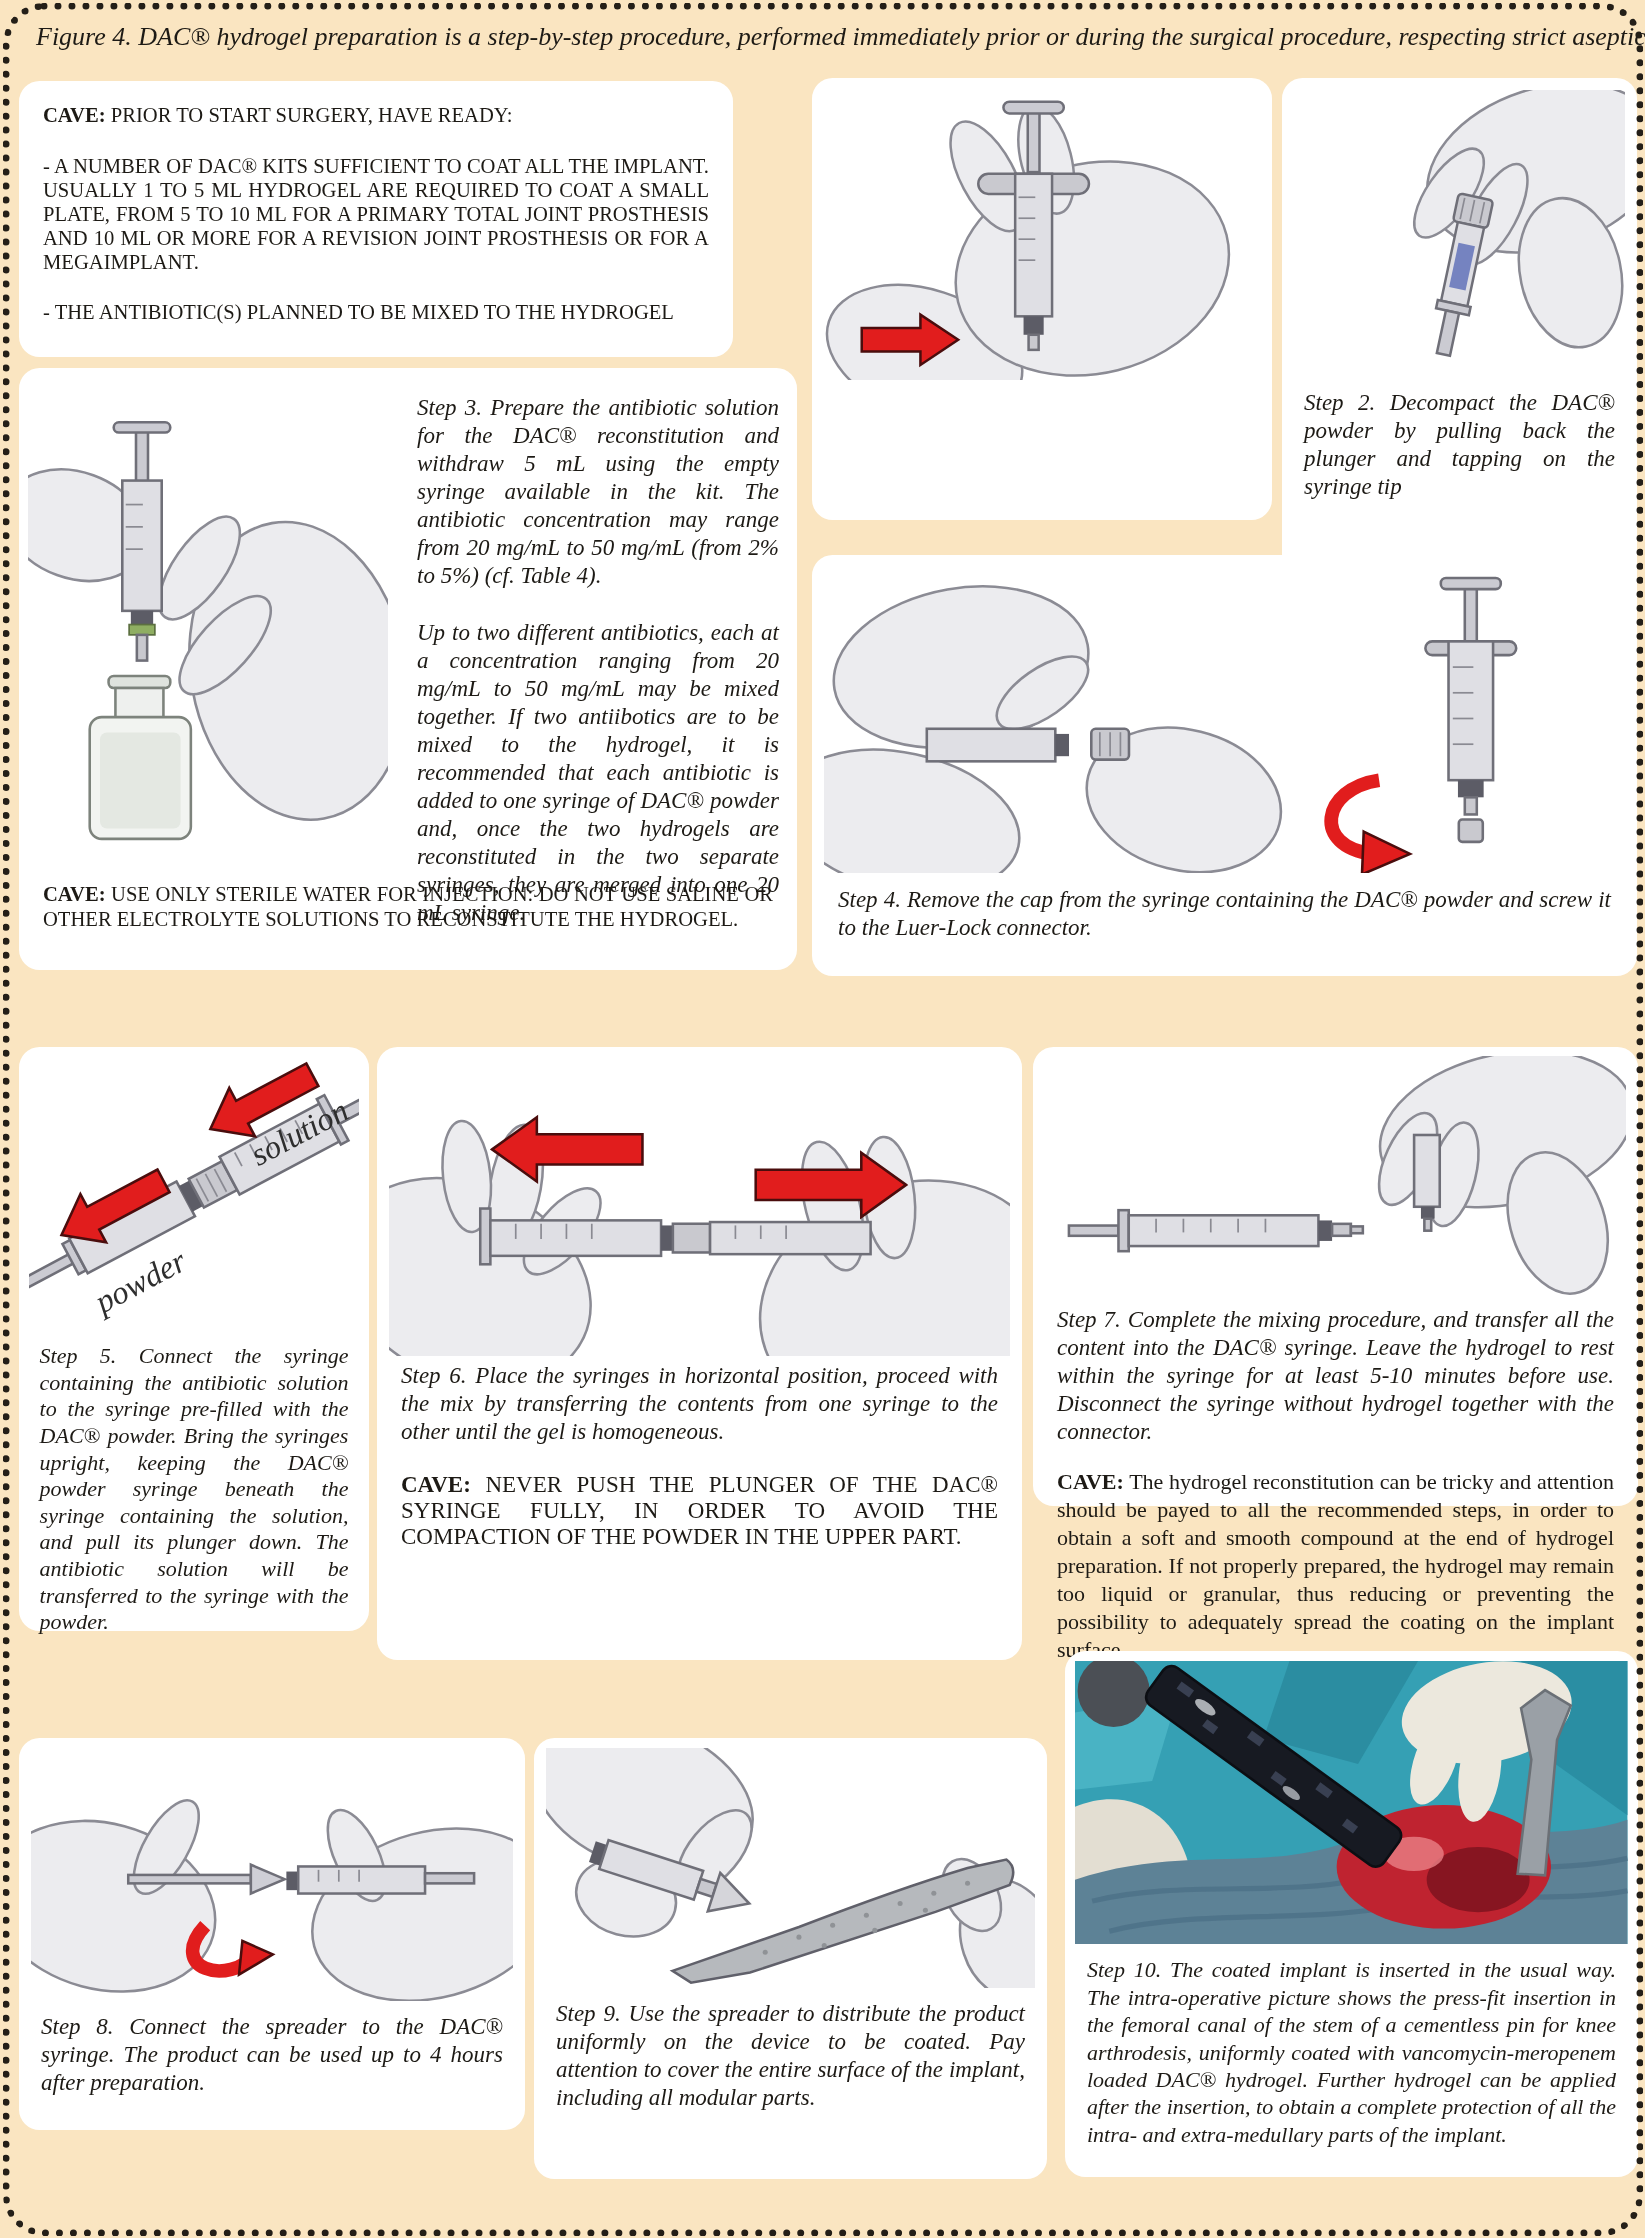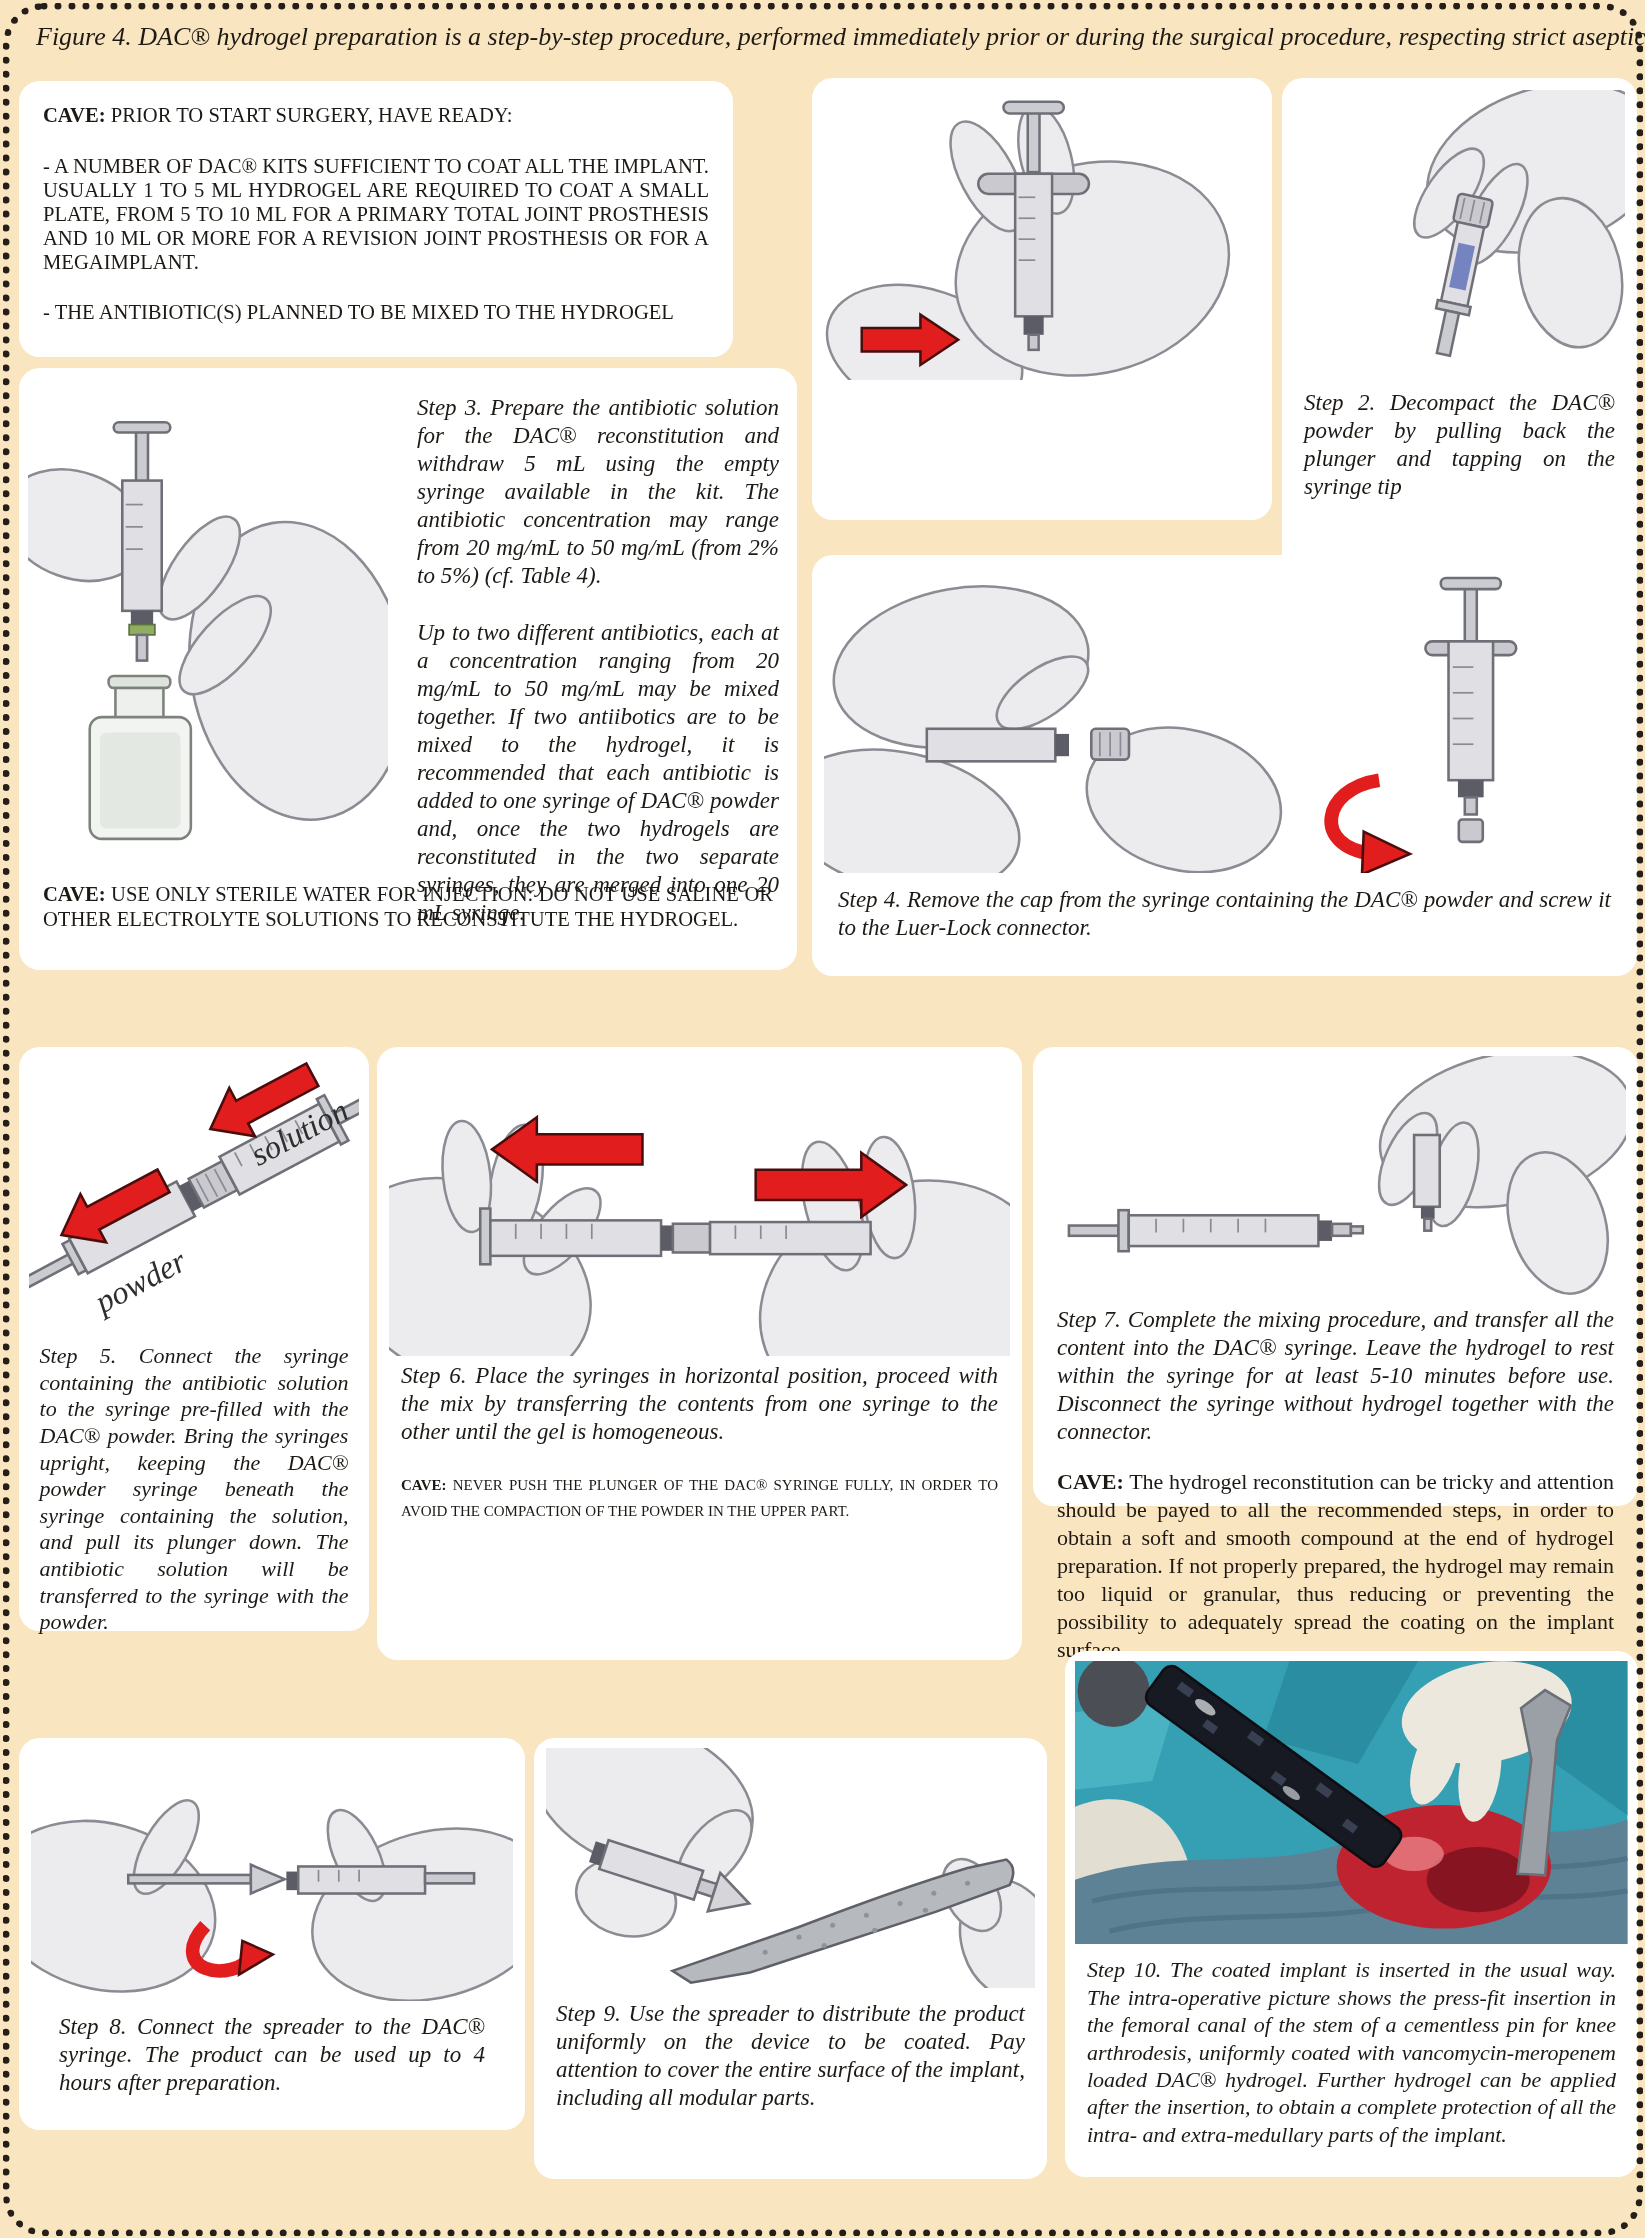--- a/index.html
+++ b/index.html
@@ -24,21 +24,21 @@
   
   .cave-ready{padding:22px 24px 0 24px;font-size:20.6px;line-height:24px;}
   .cave-ready p{margin:0 0 26px 0;text-align:justify;}
   .cave-ready .hd{margin-bottom:27.4px;}
   
   .s3-illus{position:absolute;left:8.6px;top:53px;width:360px;height:444px;}
   .s3-text{position:absolute;left:386px;top:26px;width:374px;}
   .s3-text p{margin:0 0 29px 12px;}
   .s3-cave{position:absolute;left:24px;right:24px;top:514px;}
   
-  .cave-big{font-size:15px;line-height:26px;text-align:justify;}
+  .cave-big{font-size:23px;line-height:26px;text-align:justify;}
   
   .cave-recon{font-size:22px;line-height:28px;text-align:justify;}
   .ilabel{font-family:"Liberation Serif",serif;font-style:italic;font-size:38px;fill:#2e2e2e;}
   .glove{fill:#ececef;stroke:#8b8b94;stroke-width:3;}
   .barrel{fill:#dfdfe4;stroke:#6f6f78;stroke-width:3;}
   .rod{fill:#cbcbd2;stroke:#6f6f78;stroke-width:3;}
   .capc{fill:#c9c9cf;stroke:#6f6f78;stroke-width:3;}
   .dark{fill:#5c5c66;}
   .red{fill:#e11d1d;stroke:#4a0d0d;stroke-width:3;}
   .redline{stroke:#e11d1d;stroke-width:16;fill:none;}
@@ -295,21 +295,21 @@
           <rect class="barrel" x="316" y="138" width="150" height="32"></rect>
           <line class="tick" x1="340" y1="142" x2="340" y2="156"></line>
             <line class="tick" x1="364" y1="142" x2="364" y2="156"></line>
             <line class="tick" x1="388" y1="142" x2="388" y2="156"></line>
           <rect class="rod" x="466" y="146" width="58" height="12"></rect>
         </g>
         <path class="redline" d="M 206 208 C 160 258 232 282 268 240"></path>
         <polygon class="red" points="250,226 286,242 246,266"></polygon>
       </svg>
     </div>
-    <div class="caption" style="margin:12px 40px 0;">Step 8. Connect the spreader to the DAC® syringe. The product can be used up to 4 hours after preparation.</div>
+    <div class="caption" style="margin:12px 22px 0;">Step 8. Connect the spreader to the DAC® syringe. The product can be used up to 4 hours after preparation.</div>
   </div>
 
   <div class="panel" style="left:534px;top:1738px;width:513px;height:441px;">
     <div class="illus" style="height:240px;margin:10.3px 12px 0;">
       <svg viewBox="0 0 580 280">
         <g>
           <ellipse class="glove" cx="115" cy="55" rx="135" ry="85" transform="rotate(20 115 55)"></ellipse>
           <ellipse class="glove" cx="200" cy="120" rx="30" ry="58" transform="rotate(40 200 120)"></ellipse>
           <ellipse class="glove" cx="95" cy="175" rx="60" ry="45" transform="rotate(15 95 175)"></ellipse>
           <ellipse class="glove" cx="548" cy="225" rx="55" ry="72" transform="rotate(-18 548 225)"></ellipse>

